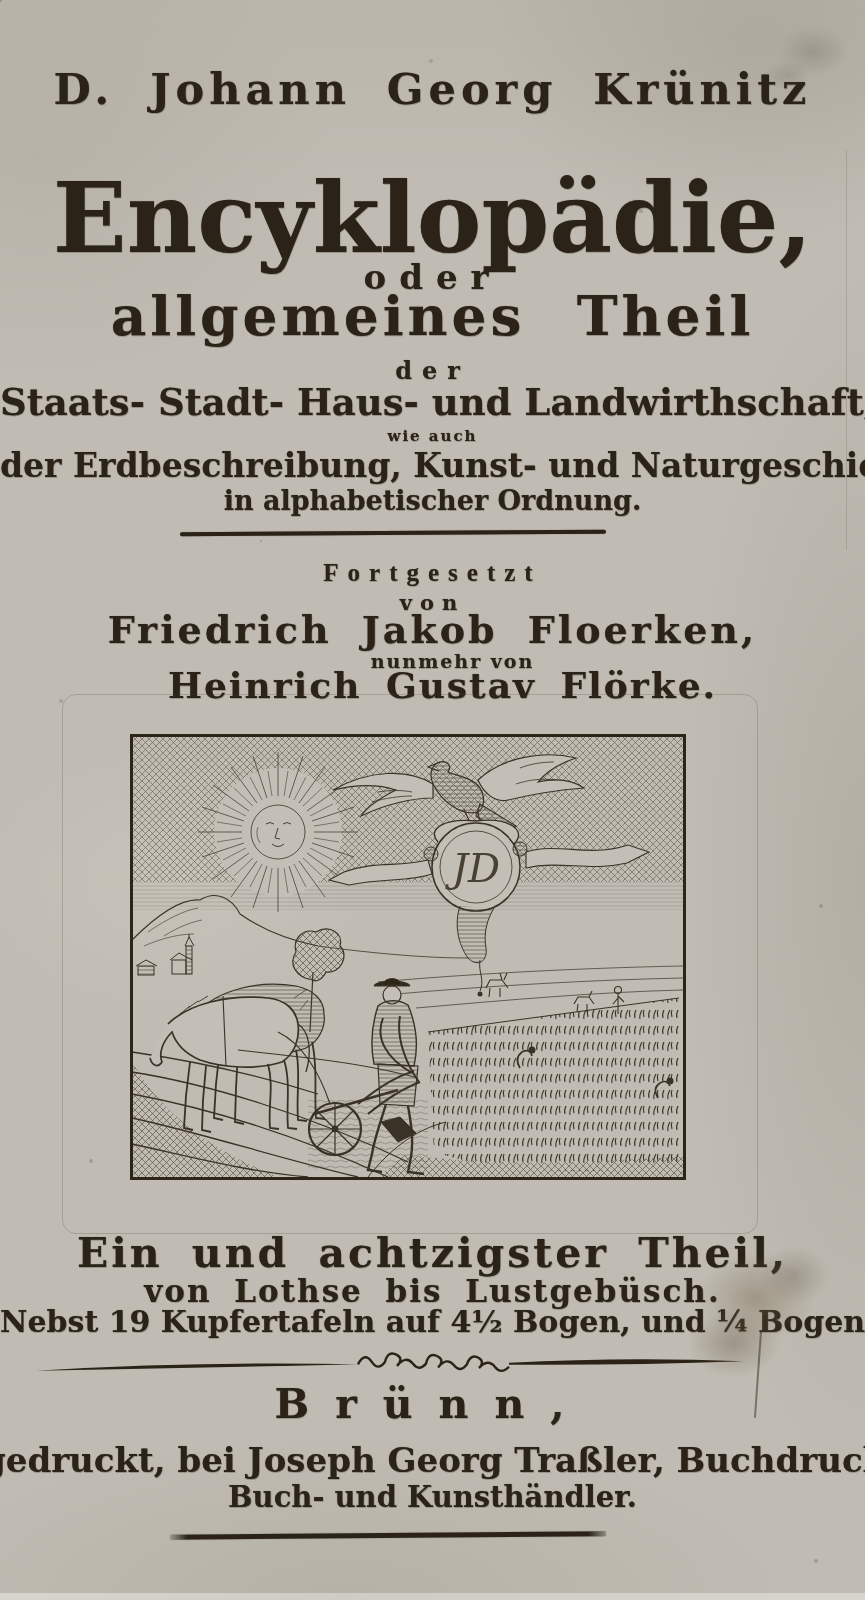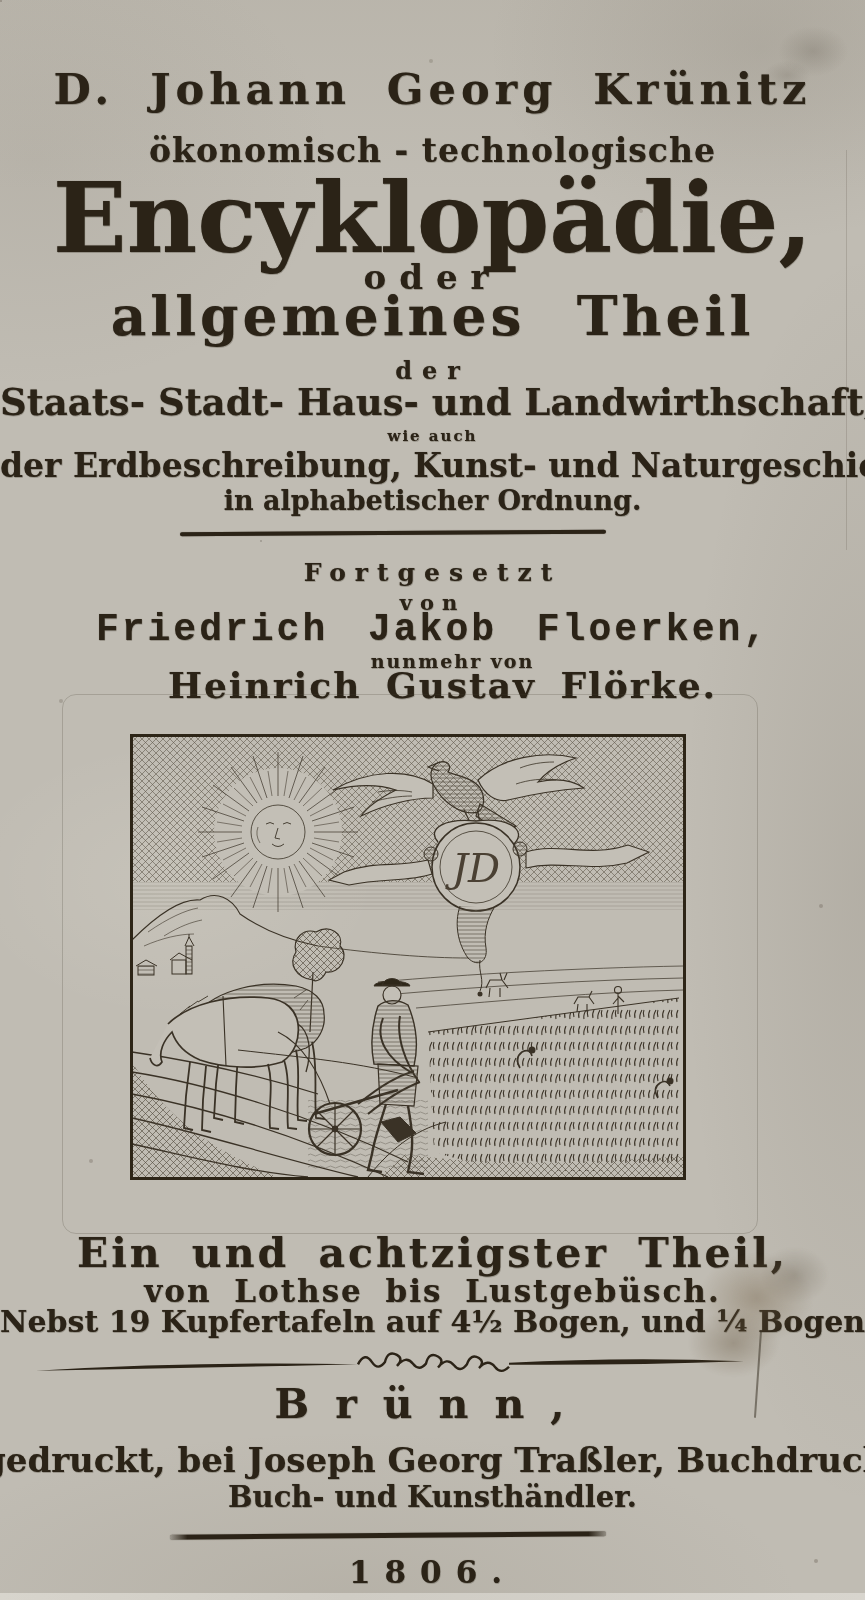--- a/index.html
+++ b/index.html
@@ -24,23 +24,23 @@
   .author-line   {top:68px;  font-size:43px; letter-spacing:5px; word-spacing:16px;}
   .subtitle-line {top:134px; font-size:33px; letter-spacing:1px;}
   .main-title    {top:170px; font-size:97px; letter-spacing:0px;text-align:center;}
   .or-word       {top:260px; font-size:34px; letter-spacing:13px;}
   .system-line   {top:288px; font-size:55px; letter-spacing:4px; word-spacing:28px;}
   .der-word      {top:359px; font-size:24px; letter-spacing:10px;}
   .subjects1     {top:384px; font-size:37px;}
   .wie-auch      {top:429px; font-size:15px; letter-spacing:2px;}
   .subjects2     {top:449px; font-size:33px;}
   .order-line    {top:487px; font-size:27px;}
-  .fortgesetzt   {top:560px; font-size:25px; letter-spacing:9px;}
+  .fortgesetzt   {top:560px; font-size:25px; letter-spacing:9px;font-family:Liberation Serif, serif;}
   .von           {top:592px; font-size:21px; letter-spacing:8px;}
-  .author1       {top:611px; font-size:38px; letter-spacing:3px; word-spacing:14px;font-family:Liberation Mono, monospace;}
+  .author1       {top:611px; font-size:38px; letter-spacing:3px; word-spacing:14px;}
   .nunmehr-von   {top:652px; font-size:19px; letter-spacing:2px;margin-left:20px;}
   .author2       {top:667px; font-size:36px; letter-spacing:2px; word-spacing:10px;margin-left:10px;}
   .part-line     {top:1233px;font-size:41px; letter-spacing:3px; word-spacing:12px;}
   .range-line    {top:1276px;font-size:31px; letter-spacing:2px; word-spacing:10px;}
   .plates-line   {top:1307px;font-size:30px;}
   .city-line     {top:1384px;font-size:41px; letter-spacing:26px;text-align:center;}
   .printer-line  {top:1443px;font-size:34px; left:-18px; width:calc(100% + 18px);}
   .printer-line2 {top:1483px;font-size:29px;}
   .year-line     {top:1557px;font-size:31px; letter-spacing:14px;}
 
@@ -80,21 +80,20 @@
   .bottom-strip{position:absolute;left:0;bottom:0;width:100%;height:7px;
       background:linear-gradient(90deg,#d8d5cd,#cfccc4 40%,#d8d5ce);}
   svg text{font-family:"DejaVu Serif","Liberation Serif",serif;}
 </style>
 </head>
 <body>
 
 <div id="scan">
 
   <div class="line author-line">D. Johann Georg Krünitz</div>
-  <div class="line subtitle-line">ökonomisch - technologische</div>
   <div class="line main-title">Encyklopädie,</div>
   <div class="line or-word">oder</div>
   <div class="line system-line">allgemeines Theil</div>
   <div class="line der-word">der</div>
   <div class="line subjects1">Staats- Stadt- Haus- und Landwirthschaft,</div>
   <div class="line wie-auch">wie auch</div>
   <div class="line subjects2">der Erdbeschreibung, Kunst- und Naturgeschichte,</div>
   <div class="line order-line">in alphabetischer Ordnung.</div>
 
   <div class="rule rule-1"></div>
@@ -255,21 +254,20 @@
     <path d="M330 16q7 -13 14 -2q6 9 13 0q3 -12 12 -7q7 4 0 11q9 -11 16 -2q6 8 13 0q3 -12 12 -7q7 4 0 11q9 -11 16 -2q6 8 13 -1q4 -11 12 -6q6 4 0 10q9 -10 16 -1q6 8 14 0" fill="none" stroke="#2b2317" stroke-width="2.4"></path>
     <path d="M481 16Q600 11 716 17Q600 20 481 18Z" fill="#2b2317"></path>
   </svg>
 
   <div class="line city-line">Brünn,</div>
   <div class="line printer-line">gedruckt, bei Joseph Georg Traßler, Buchdrucker,</div>
   <div class="line printer-line2">Buch- und Kunsthändler.</div>
 
   <div class="rule rule-3"></div>
 
-  <div class="line year-line">1806.</div>
 
   <div class="stain-big"></div>
   <div class="stain-hair"></div>
   <div class="smudge-tr"></div>
   <div class="scratch-r"></div>
   <div class="specks"></div>
   <div class="bottom-strip"></div>
 
 </div>
 

